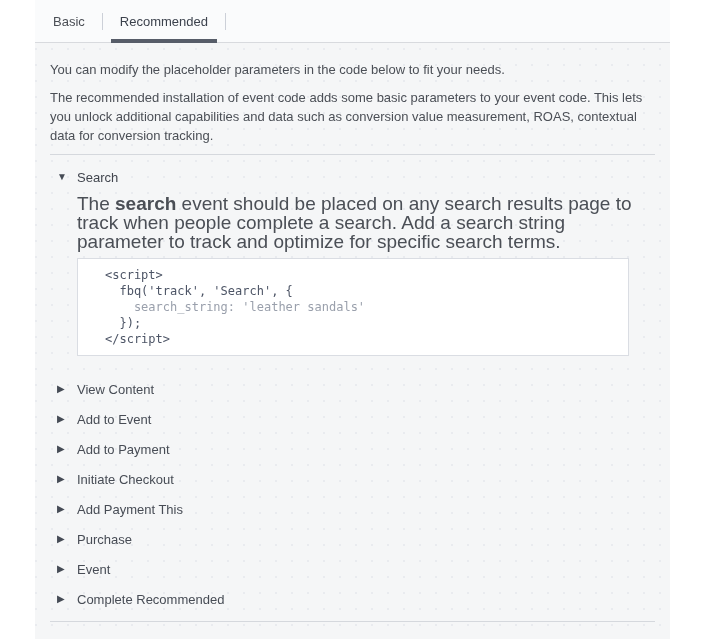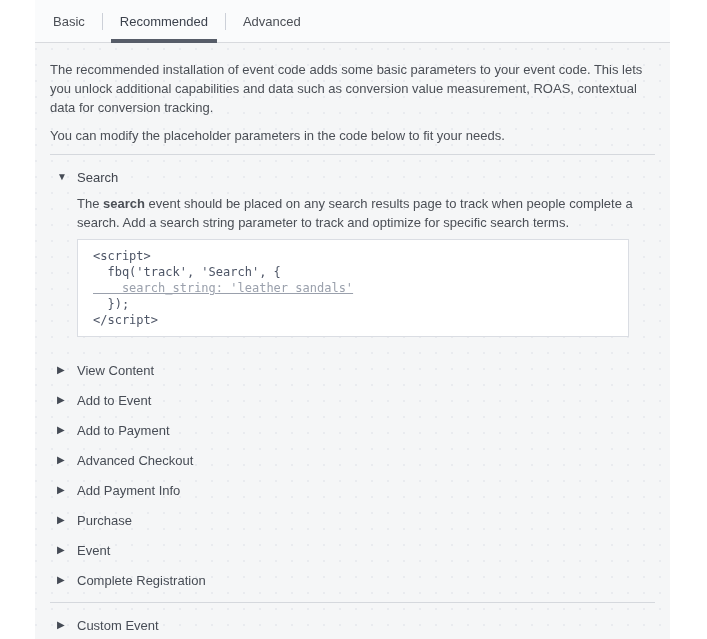--- a/index.html
+++ b/index.html
@@ -81,40 +81,40 @@
     flex: 0 0 10px;
   }
   .section-title {
     margin-left: 10px;
     font-size: 13px;
     color: #41454e;
   }
   .section-desc {
     margin: 7px 0 0 27px;
     width: 578px;
-    font-size: 13px;
+    font-size: 19px;
     line-height: 19px;
     color: #4b4f56;
   }
   .section-desc b { font-weight: bold; }
   .code-block {
     margin: 7px 0 0 27px;
     width: 552px;
     background: #ffffff;
     border: 1px solid #dadde3;
-    padding: 8px 10px 8px 15px;
+    padding: 8px 10px 8px 27px;
   }
   .code-line {
     font-family: "DejaVu Sans Mono", "Liberation Mono", monospace;
     font-size: 12px;
     line-height: 16px;
     color: #4d5566;
     white-space: pre;
   }
-  .code-line.muted { color: #9aa0ac; text-decoration: underline; }
+  .code-line.muted { color: #9aa0ac; }
   
   .event-list { margin-top: 18px; }
   .event-row {
     display: flex;
     align-items: center;
     height: 30px;
     padding-left: 7px;
     cursor: pointer;
   }
   .event-label {
@@ -128,27 +128,26 @@
 </head>
 <body>
 
 <div class="panel">
 
   <div class="tabbar">
     <div class="tab">Basic</div>
     <div class="tab-sep"></div>
     <div class="tab active">Recommended</div>
     <div class="tab-sep"></div>
-    <div class="tab">Advanced</div>
   </div>
 
   <div class="content">
 
+    <p class="intro">You can modify the placeholder parameters in the code below to fit your needs.</p>
     <p class="intro">The recommended installation of event code adds some basic parameters to your event code. This lets you unlock additional capabilities and data such as conversion value measurement, ROAS, contextual data for conversion tracking.</p>
-    <p class="intro">You can modify the placeholder parameters in the code below to fit your needs.</p>
 
     <div class="divider divider-top"></div>
 
     <div class="section">
       <div class="section-header">
         <span class="tri">▼</span>
         <span class="section-title">Search</span>
       </div>
       <p class="section-desc"><span>The </span><b>search</b><span> event should be placed on any search results page to track when people complete a search. Add a search string parameter to track and optimize for specific search terms.</span></p>
       <div class="code-block">
@@ -168,37 +167,37 @@
       <div class="event-row">
         <span class="tri">▶</span>
         <span class="event-label">Add to Event</span>
       </div>
       <div class="event-row">
         <span class="tri">▶</span>
         <span class="event-label">Add to Payment</span>
       </div>
       <div class="event-row">
         <span class="tri">▶</span>
-        <span class="event-label">Advanced Checkout</span>
-      </div>
-      <div class="event-row">
-        <span class="tri">▶</span>
-        <span class="event-label">Add Payment Info</span>
+        <span class="event-label">Initiate Checkout</span>
+      </div>
+      <div class="event-row">
+        <span class="tri">▶</span>
+        <span class="event-label">Add Payment This</span>
       </div>
       <div class="event-row">
         <span class="tri">▶</span>
         <span class="event-label">Purchase</span>
       </div>
       <div class="event-row">
         <span class="tri">▶</span>
         <span class="event-label">Event</span>
       </div>
       <div class="event-row">
         <span class="tri">▶</span>
-        <span class="event-label">Complete Registration</span>
+        <span class="event-label">Complete Recommended</span>
       </div>
     </div>
 
     <div class="divider divider-bottom"></div>
 
     <div class="event-row custom">
       <span class="tri">▶</span>
       <span class="event-label">Custom Event</span>
     </div>
 

